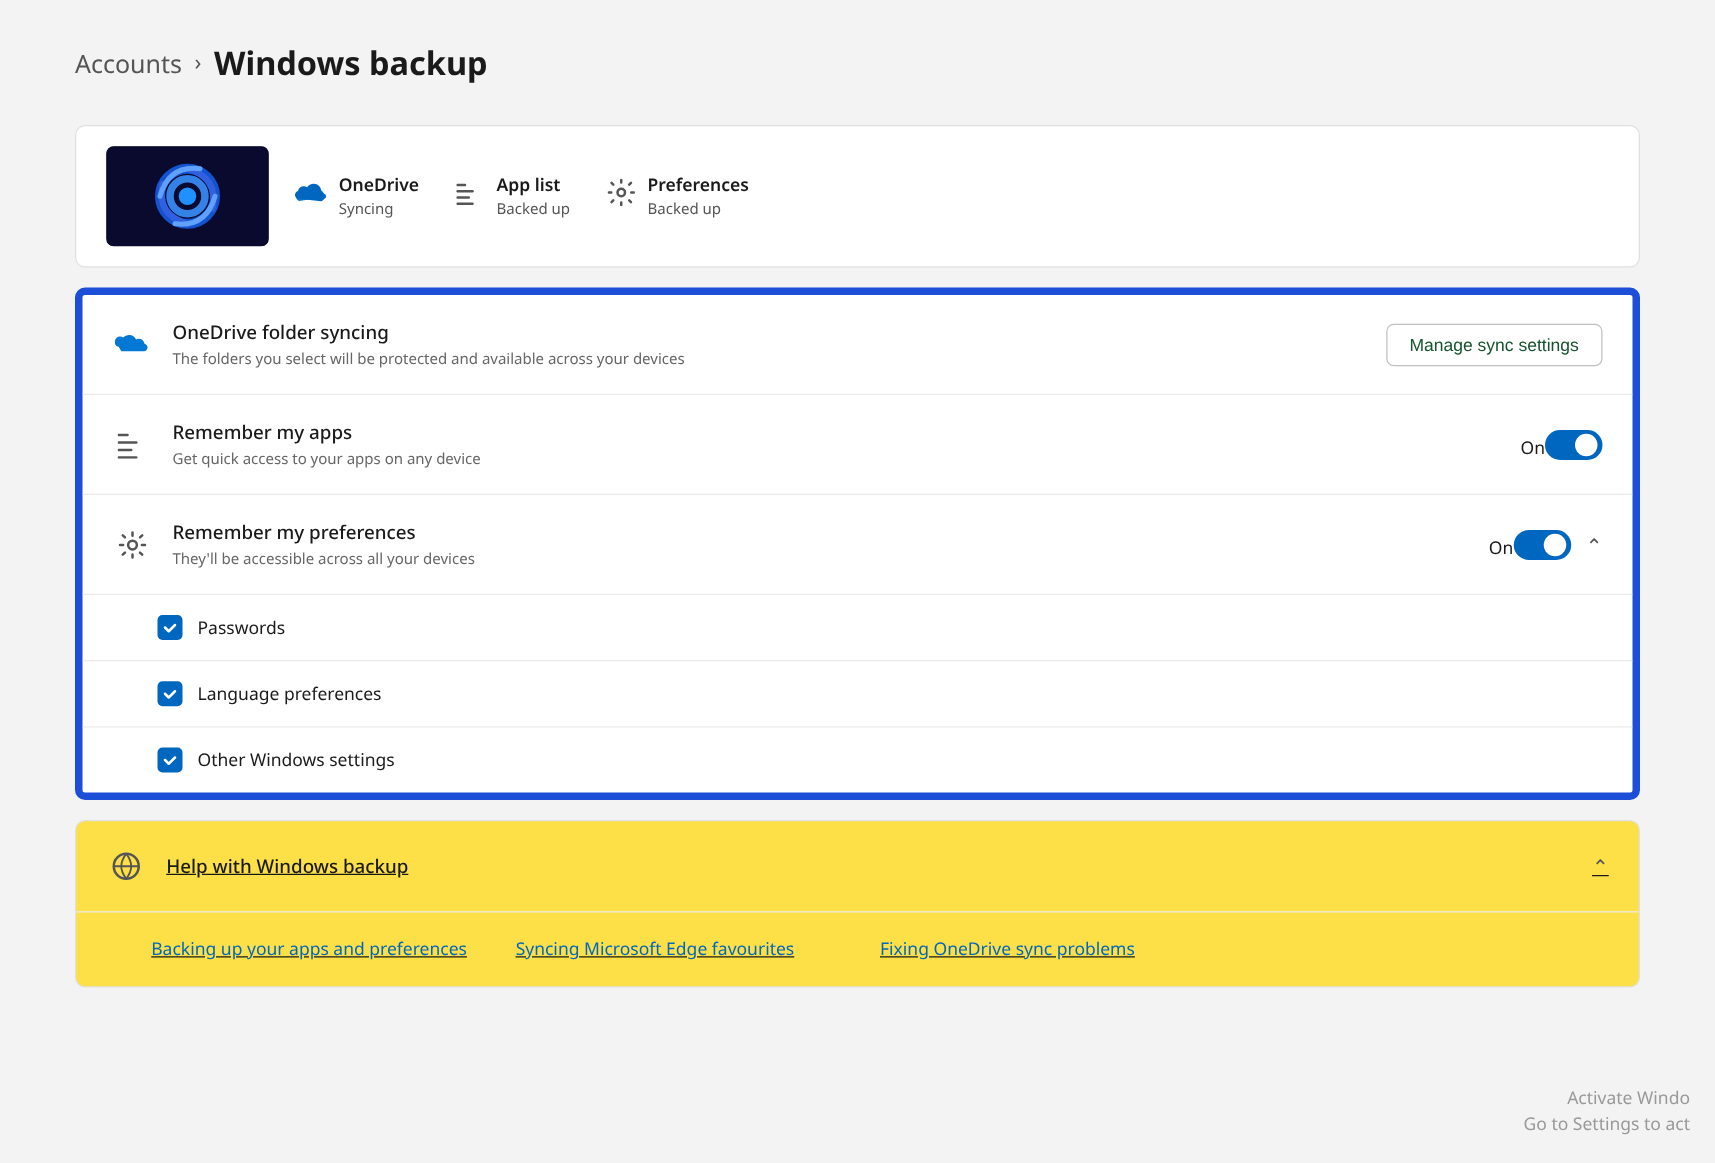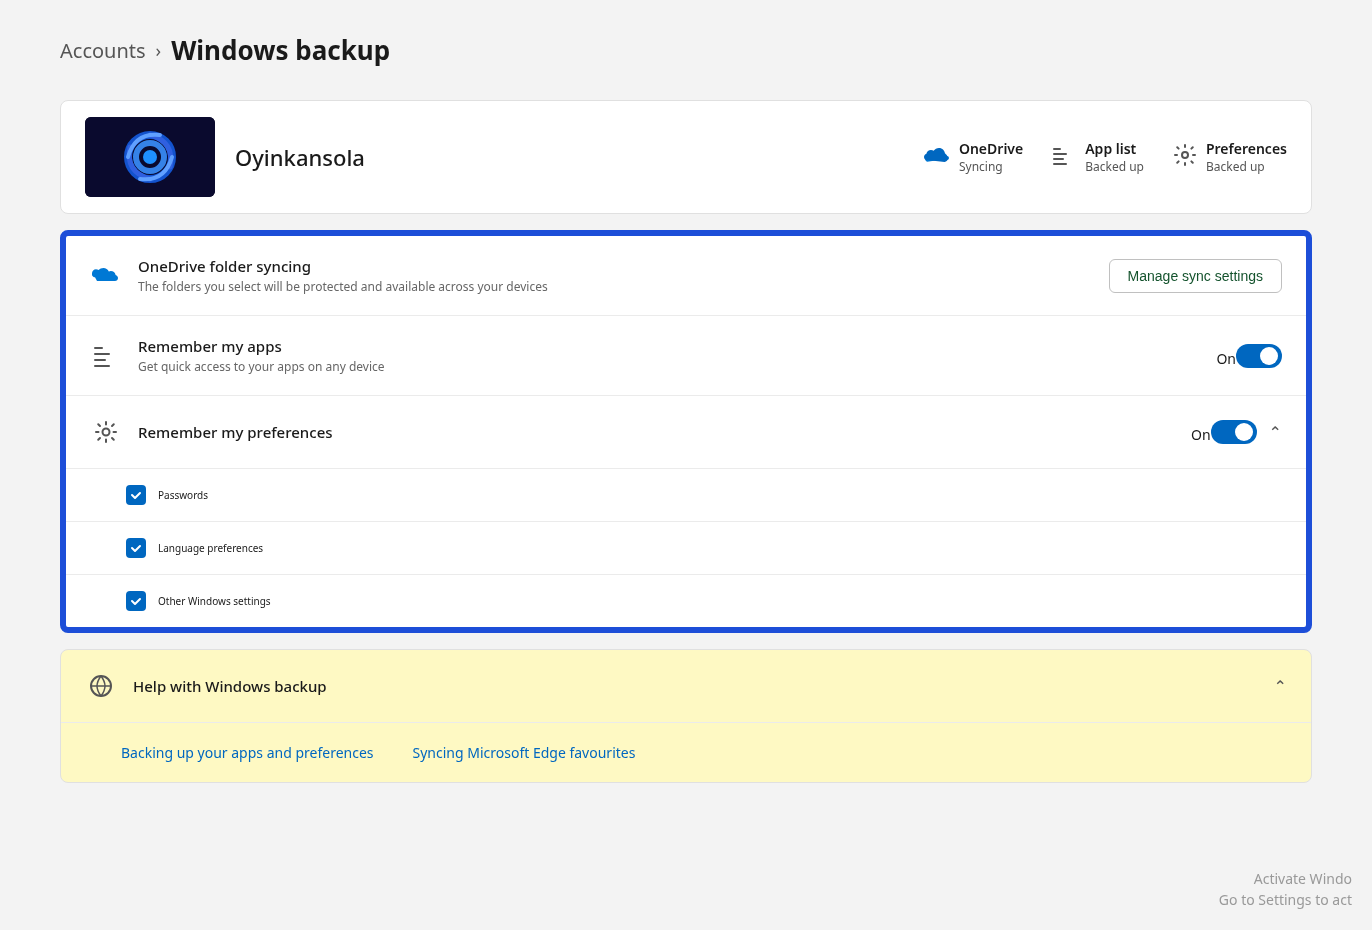--- a/index.html
+++ b/index.html
@@ -208,31 +208,32 @@
       align-items: center;
       justify-content: center;
       flex-shrink: 0;
       cursor: pointer;
     }
     .checkbox-custom svg {
       width: 12px;
       height: 12px;
     }
     .checkbox-label {
-      font-size: 10px;
+      font-size: 14px;
       color: #1a1a1a;
     }
 
     
     .help-wrapper {
-      background: #fef9c3;
+      background: #fde047;
       border-radius: 8px;
       overflow: hidden;
       border: 1px solid #e0e0e0;
       margin-bottom: 16px;
+      text-decoration: underline;
     }
     .help-header {
       display: flex;
       align-items: center;
       padding: 20px 24px;
       gap: 16px;
       border-bottom: 1px solid #ebebeb;
     }
     .help-links {
       padding: 20px 60px;
@@ -289,21 +290,20 @@
         <ellipse cx="65" cy="40" rx="22" ry="22" fill="none" stroke="#1565f5" stroke-width="8" opacity="0.8"></ellipse>
         <ellipse cx="65" cy="40" rx="14" ry="14" fill="none" stroke="#3a8ffc" stroke-width="6" opacity="0.9"></ellipse>
         <ellipse cx="65" cy="40" rx="7" ry="7" fill="#1e90ff"></ellipse>
 
         <path d="M65 18 Q90 25 85 50" stroke="#3060e0" stroke-width="5" fill="none" stroke-linecap="round"></path>
         <path d="M65 62 Q40 55 45 30" stroke="#3060e0" stroke-width="5" fill="none" stroke-linecap="round"></path>
         <path d="M43 40 Q50 15 75 18" stroke="#60a0ff" stroke-width="4" fill="none" stroke-linecap="round"></path>
         <path d="M87 40 Q80 65 55 62" stroke="#60a0ff" stroke-width="4" fill="none" stroke-linecap="round"></path>
       </svg>
     </div>
-    <div class="profile-name">Oyinkansola</div>
 
     <div class="backup-status-row">
 
       <div class="backup-status-item">
         <div class="backup-status-icon">
           <svg width="26" height="20" viewBox="0 0 26 20" fill="none" xmlns="http://www.w3.org/2000/svg">
             <path d="M16 14H24C25.1 14 26 13.1 26 12C26 10.9 25.1 10 24 10C23.6 8.3 22 7 20 7C19.5 7 19 7.1 18.6 7.3C17.9 5.4 16.1 4 14 4C12.5 4 11.2 4.6 10.2 5.6C9.6 5.2 8.8 5 8 5C5.8 5 4 6.8 4 9C4 9.1 4 9.2 4 9.3C2.8 9.9 2 11.1 2 12.5C2 13.9 2.9 15.1 4.2 15.7L16 14Z" fill="#0078d4"></path>
             <path d="M4 14C2.3 14 1 12.7 1 11C1 9.5 2 8.2 3.4 7.8C3.8 5.6 5.7 4 8 4C9 4 9.9 4.3 10.7 4.8C11.8 3.1 13.8 2 16 2C19.3 2 22 4.7 22 8C22 8.2 22 8.4 22 8.6C23.7 9 25 10.5 25 12.2C25 14.1 23.5 15.7 21.6 15.9L4 14Z" fill="#0067c0"></path>
           </svg>
         </div>
@@ -388,20 +388,21 @@
 
     <div class="setting-row">
       <div class="setting-icon">
         <svg width="24" height="24" viewBox="0 0 24 24" fill="none" xmlns="http://www.w3.org/2000/svg">
           <circle cx="12" cy="12" r="3.5" stroke="#555" stroke-width="2" fill="none"></circle>
           <path d="M12 2v2.5M12 19.5V22M2 12h2.5M19.5 12H22M4.22 4.22l1.77 1.77M18.01 18.01l1.77 1.77M4.22 19.78l1.77-1.77M18.01 5.99l1.77-1.77" stroke="#555" stroke-width="2" stroke-linecap="round"></path>
         </svg>
       </div>
       <div class="setting-text">
         <div class="setting-title">Remember my preferences</div>
+        <div class="setting-desc">They'll be accessible across all your devices</div>
       </div>
       <div class="setting-action">
         <div class="toggle-wrapper">
           <span class="toggle-label">On</span>
           <label class="toggle">
             <input type="checkbox" checked="" style="">
             <div class="toggle-track">
               <div class="toggle-thumb"></div>
             </div>
           </label>
@@ -450,20 +451,21 @@
           <path d="M12 2C15 6 16 9 16 12s-1 6-4 10" stroke="#555" stroke-width="1.5" fill="none"></path>
         </svg>
       </div>
       <div class="setting-title">Help with Windows backup</div>
       <div style="flex:1"></div>
       <span class="chevron-icon">⌃</span>
     </div>
     <div class="help-links">
       <a class="help-link">Backing up your apps and preferences</a>
       <a class="help-link">Syncing Microsoft Edge favourites</a>
+      <a class="help-link">Fixing OneDrive sync problems</a>
     </div>
   </div>
 
 </div>
 
 <div class="activate-watermark">
   <div>Activate Windo</div>
   <div>Go to Settings to act</div>
 </div>
 

